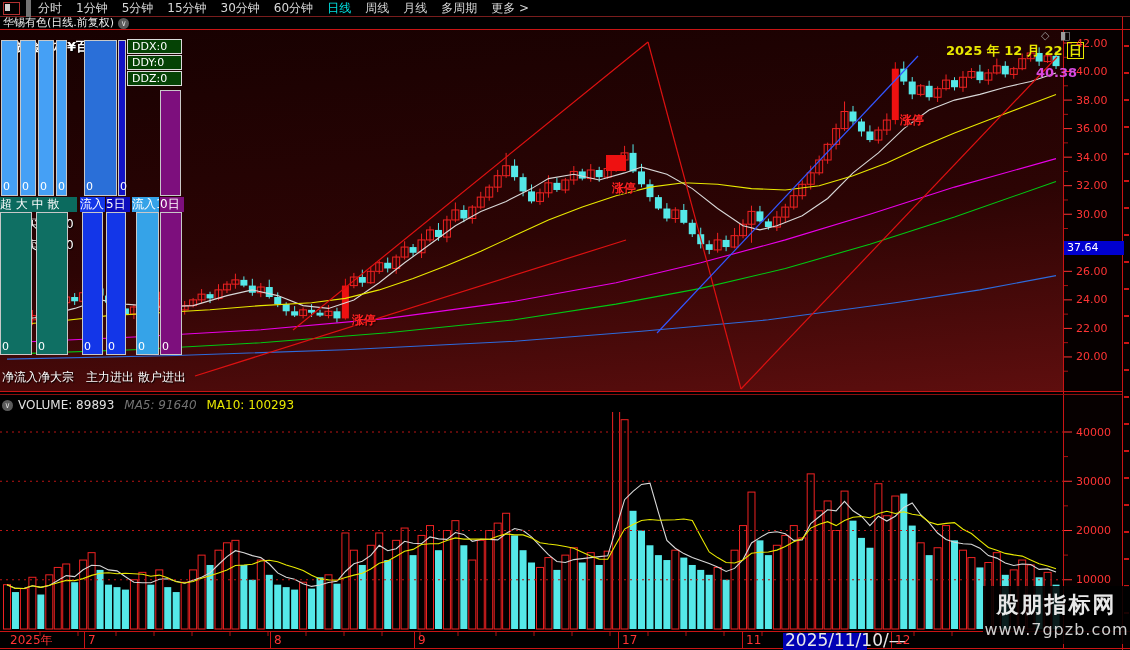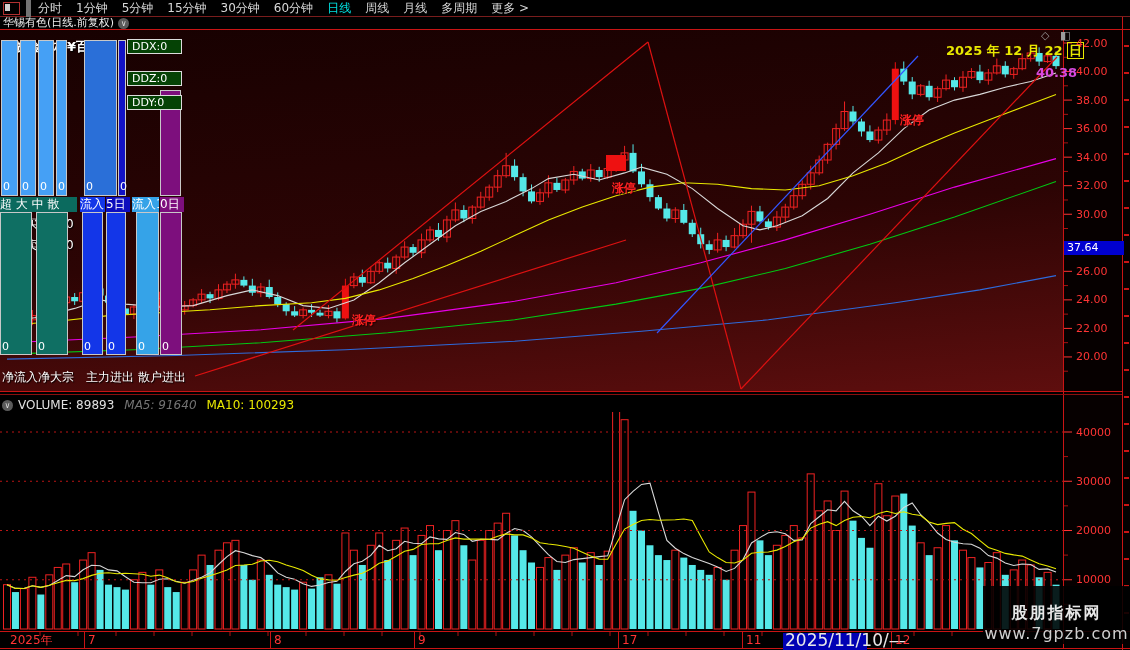--- a/index.html
+++ b/index.html
@@ -60,21 +60,21 @@
   .ddbox{position:absolute;left:127px;width:55px;height:15px;background:#054205;border:1px solid #dcdcdc;
          box-sizing:border-box;color:#fff;font-size:11px;line-height:13px;padding-left:4px;}
   .flab{position:absolute;top:159px;height:15px;color:#fff;font-size:12px;line-height:15px;
         text-align:left;white-space:nowrap;overflow:hidden;}
   .fstr{position:absolute;left:2px;color:#fff;font-size:12px;text-shadow:1px 1px 1px #000;white-space:nowrap;}
   .fbot{position:absolute;top:331px;color:#fff;font-size:12px;text-shadow:1px 1px 1px #000;white-space:nowrap;}
 
   
   .wmark{position:absolute;left:983px;top:586px;width:147px;height:58px;background:rgba(0,0,0,0.88);
          z-index:60;text-align:center;color:#e8e8e8;}
-  .wmark .l1{font-size:16px;font-weight:bold;letter-spacing:2px;margin-top:17px;}
+  .wmark .l1{font-size:22px;font-weight:bold;letter-spacing:2px;margin-top:4px;}
   .wmark .l2{font-size:16px;color:#cfcfcf;letter-spacing:1px;}
 </style>
 </head>
 <body>
 
 <div id="app">
 
   <div class="topbar">
     <div class="winicon"></div>
     <div id="menu-left" style="display:flex;border-left:5px solid #737373;">
@@ -620,21 +620,21 @@
       <div class="fbar" style="left: 38px; top: 2px; width: 16px; height: 156px; background: rgb(69, 160, 245);"></div>
       <div class="fzero" style="left: 40px; top: 142px;">0</div>
       <div class="fbar" style="left: 56px; top: 2px; width: 11px; height: 156px; background: rgb(69, 160, 245);"></div>
       <div class="fzero" style="left: 58px; top: 142px;">0</div>
       <div class="fbar" style="left: 84px; top: 2px; width: 33px; height: 156px; background: rgb(42, 111, 216);"></div>
       <div class="fzero" style="left: 86px; top: 142px;">0</div>
       <div class="fbar" style="left: 118px; top: 2px; width: 8px; height: 156px; background: rgb(18, 18, 198);"></div>
       <div class="fzero" style="left: 120px; top: 142px;">0</div>
       <div class="fbar" style="left: 160px; top: 52px; width: 21px; height: 106px; background: rgb(125, 15, 125);"></div>
       <div class="ddbox" style="top: 1px;">DDX:0</div>
-      <div class="ddbox" style="top: 17px; margin-top: 40px;">DDY:0</div>
+      <div class="ddbox" style="top: 17px;">DDY:0</div>
       <div class="ddbox" style="top: 33px;">DDZ:0</div>
       <div class="flab" style="left: 0px; width: 77px; background: rgb(11, 106, 94);">超 大 中 散</div>
       <div class="flab" style="left: 80px; width: 25px; background: rgb(19, 54, 232);">流入</div>
       <div class="flab" style="left: 106px; width: 24px; background: rgb(13, 13, 189);">5日</div>
       <div class="flab" style="left: 132px; width: 27px; background: rgb(53, 163, 232);">流入1</div>
       <div class="flab" style="left: 160px; width: 24px; background: rgb(125, 15, 125);">0日</div>
       <div class="fstr" style="top: 178px;">主力买力度:0</div>
       <div class="fstr" style="top: 199px;">主力卖力度:0</div>
       <div class="fbar" style="left: 0px; top: 174px; width: 32px; height: 143px; background: rgb(15, 111, 99);"></div>
       <div class="fzero" style="left: 2px; top: 302px;">0</div>

